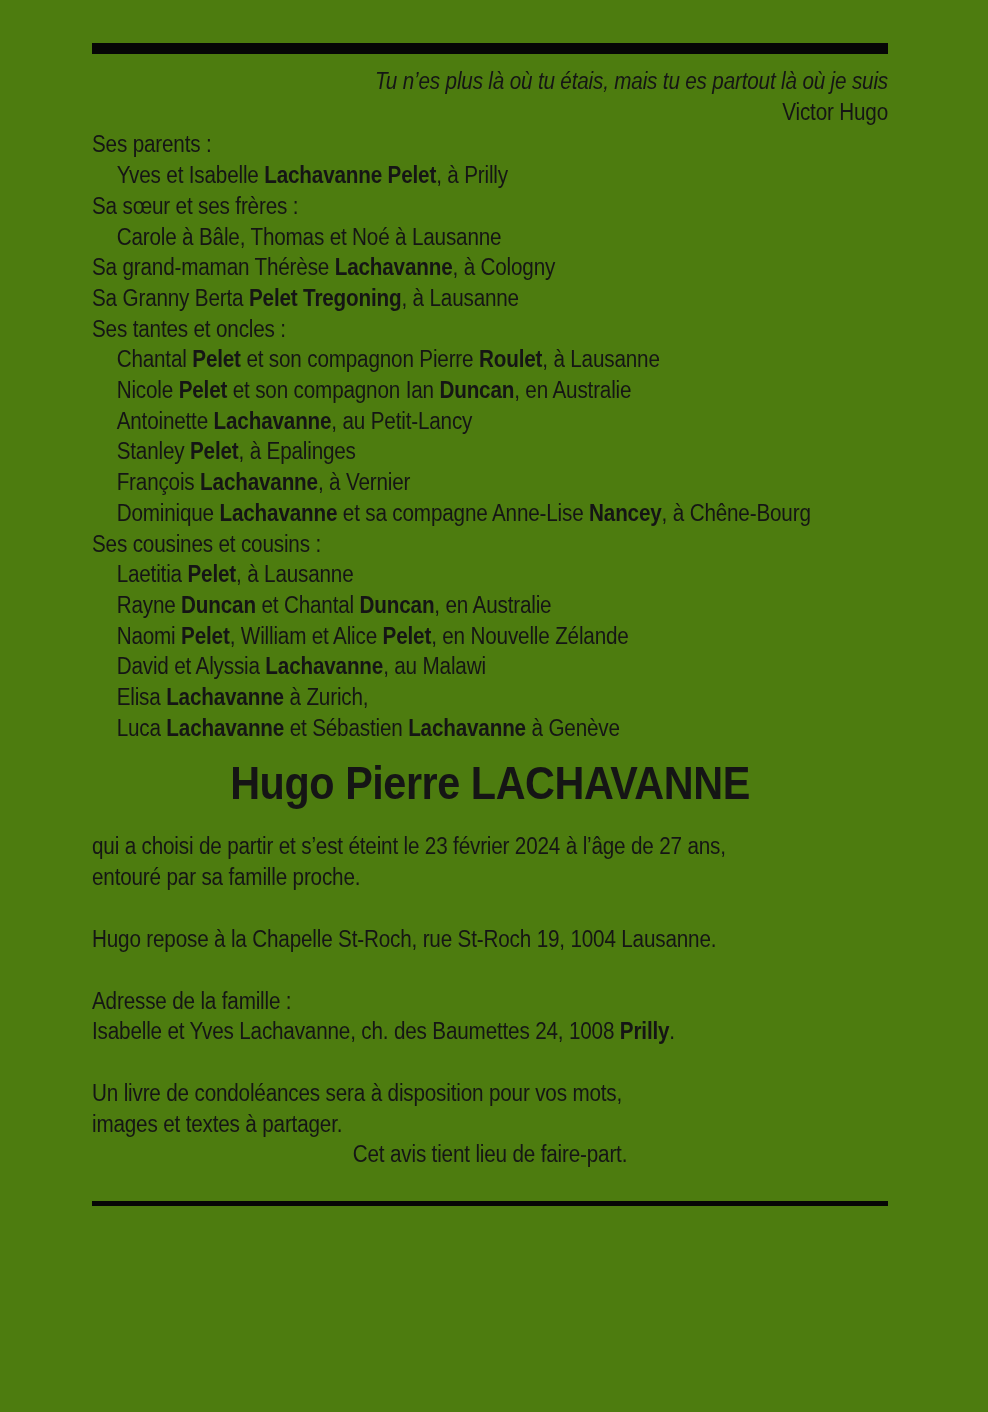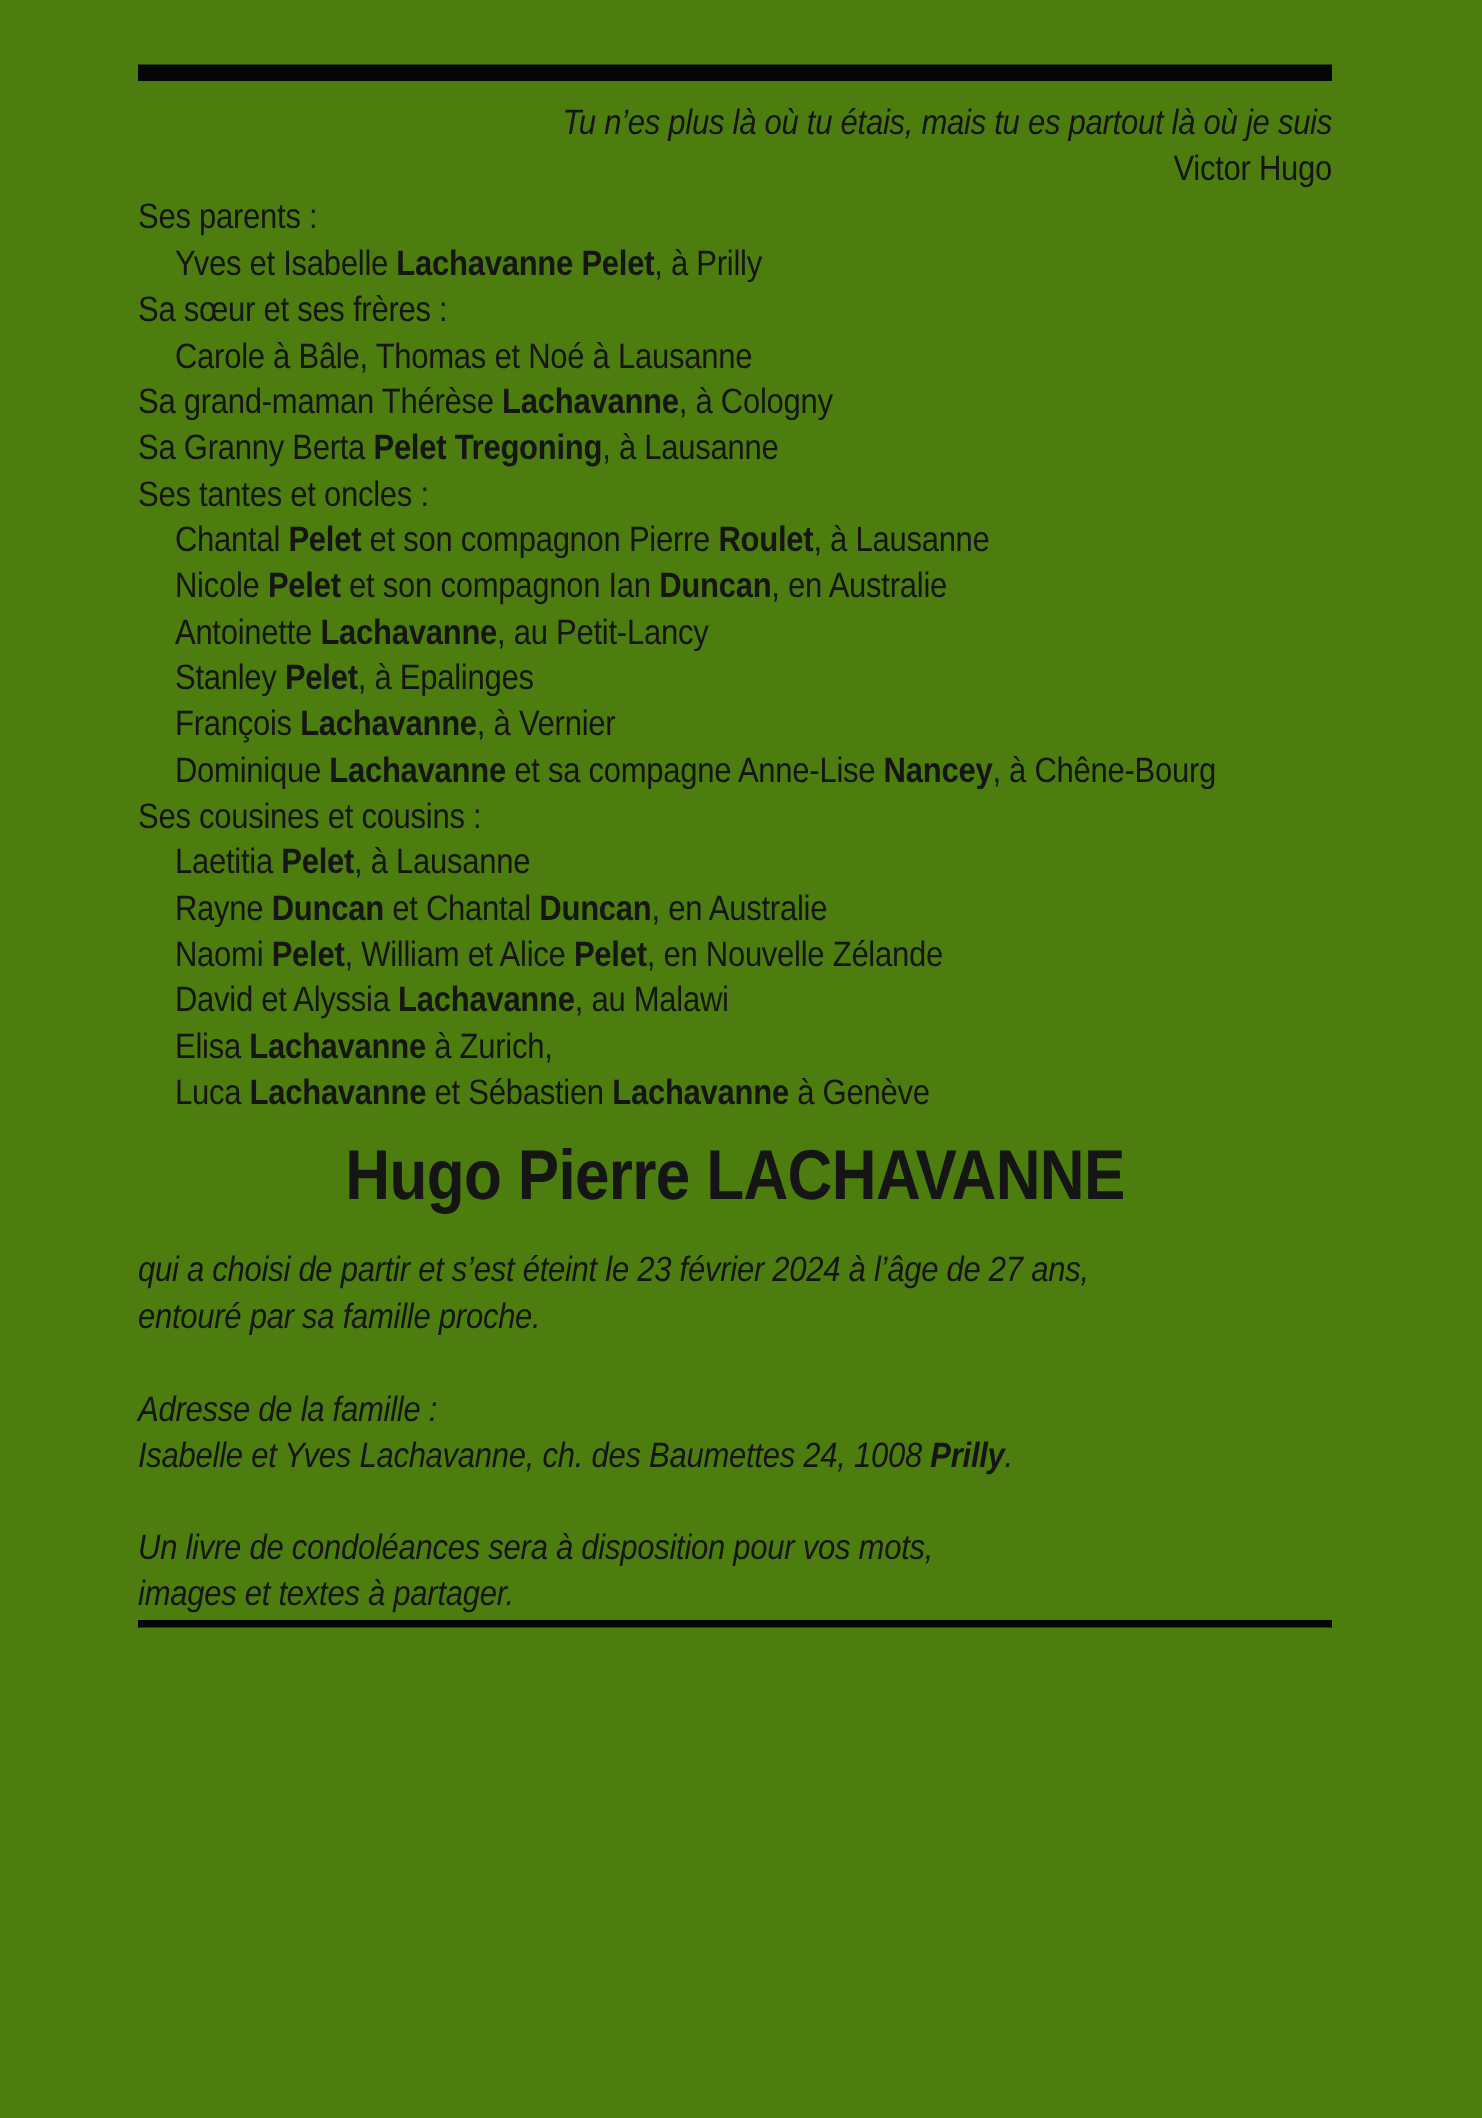--- a/index.html
+++ b/index.html
@@ -58,21 +58,21 @@
     font-size: 47px;
     font-weight: 700;
     text-align: center;
     line-height: 1;
     margin: 16px 0 25px 0;
     letter-spacing: -0.5px;
     white-space: nowrap;
     transform: scaleX(0.88);
     transform-origin: 50% 50%;
   }
-  .para { margin: 0 0 31px 0; font-style: italic; }
+  .para { margin: 0 0 31px 0; }
   .para:last-child { margin-bottom: 0; }
   .farewell {
     text-align: center;
     margin-bottom: 1px;
   }
 </style>
 </head>
 <body>
 
 <div class="page">
@@ -110,26 +110,32 @@
 
 
     <div class="deceased-title">Hugo Pierre LACHAVANNE</div>
 
     <div id="body-paragraphs">
         <div class="para">
           <div class="cline line"><span>qui a choisi de partir et s’est éteint le 23 février 2024 à l’âge de 27 ans,</span></div>
           <div class="cline line"><span>entouré par sa famille proche.</span></div>
         </div>
         <div class="para">
+          <div class="cline line"><span>Hugo repose à la Chapelle St-Roch, rue St-Roch 19, 1004 Lausanne.</span></div>
+        </div>
+        <div class="para">
           <div class="cline line"><span>Adresse de la famille :</span></div>
           <div class="cline line"><span>Isabelle et Yves Lachavanne, ch. des Baumettes 24, 1008 </span><span class="b">Prilly</span><span>.</span></div>
         </div>
         <div class="para">
           <div class="cline line"><span>Un livre de condoléances sera à disposition pour vos mots,</span></div>
           <div class="cline line"><span>images et textes à partager.</span></div>
         </div>
       </div>
 
+    <div class="para farewell-para">
+      <span class="cline farewell origin-center">Cet avis tient lieu de faire-part.</span>
+    </div>
 
     <div class="rule-bottom"></div>
 
   </div>
 </div>
 
 </body></html>

